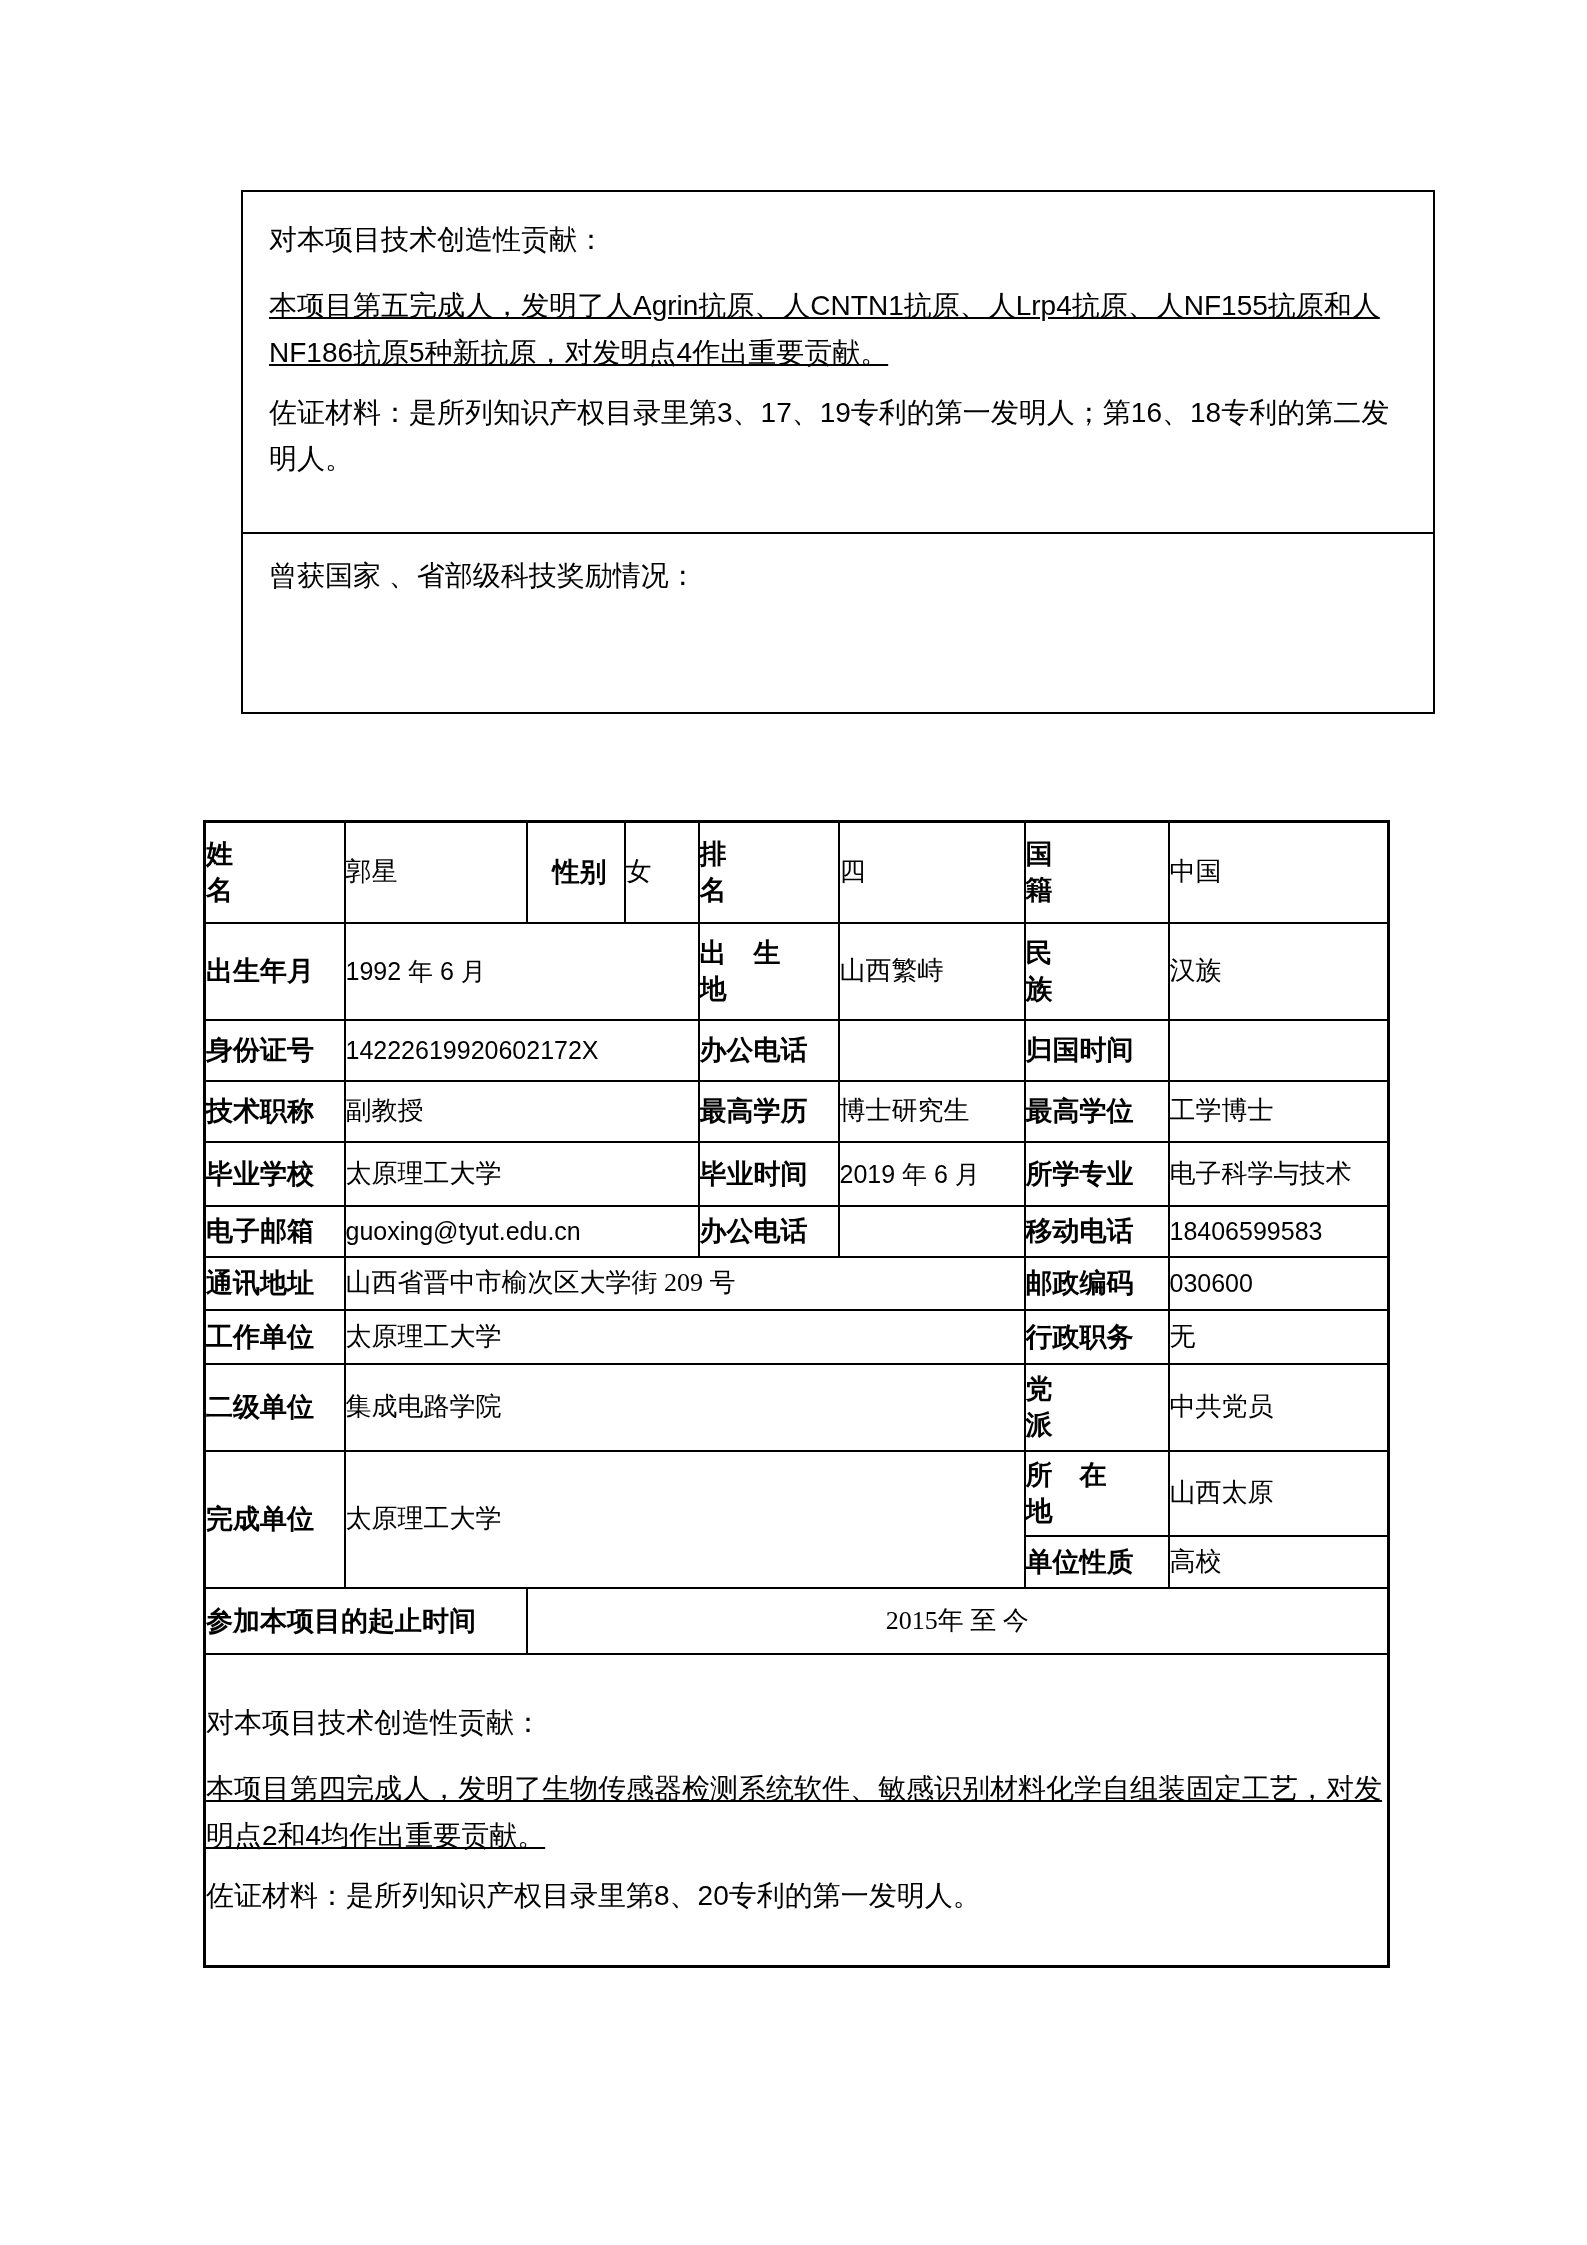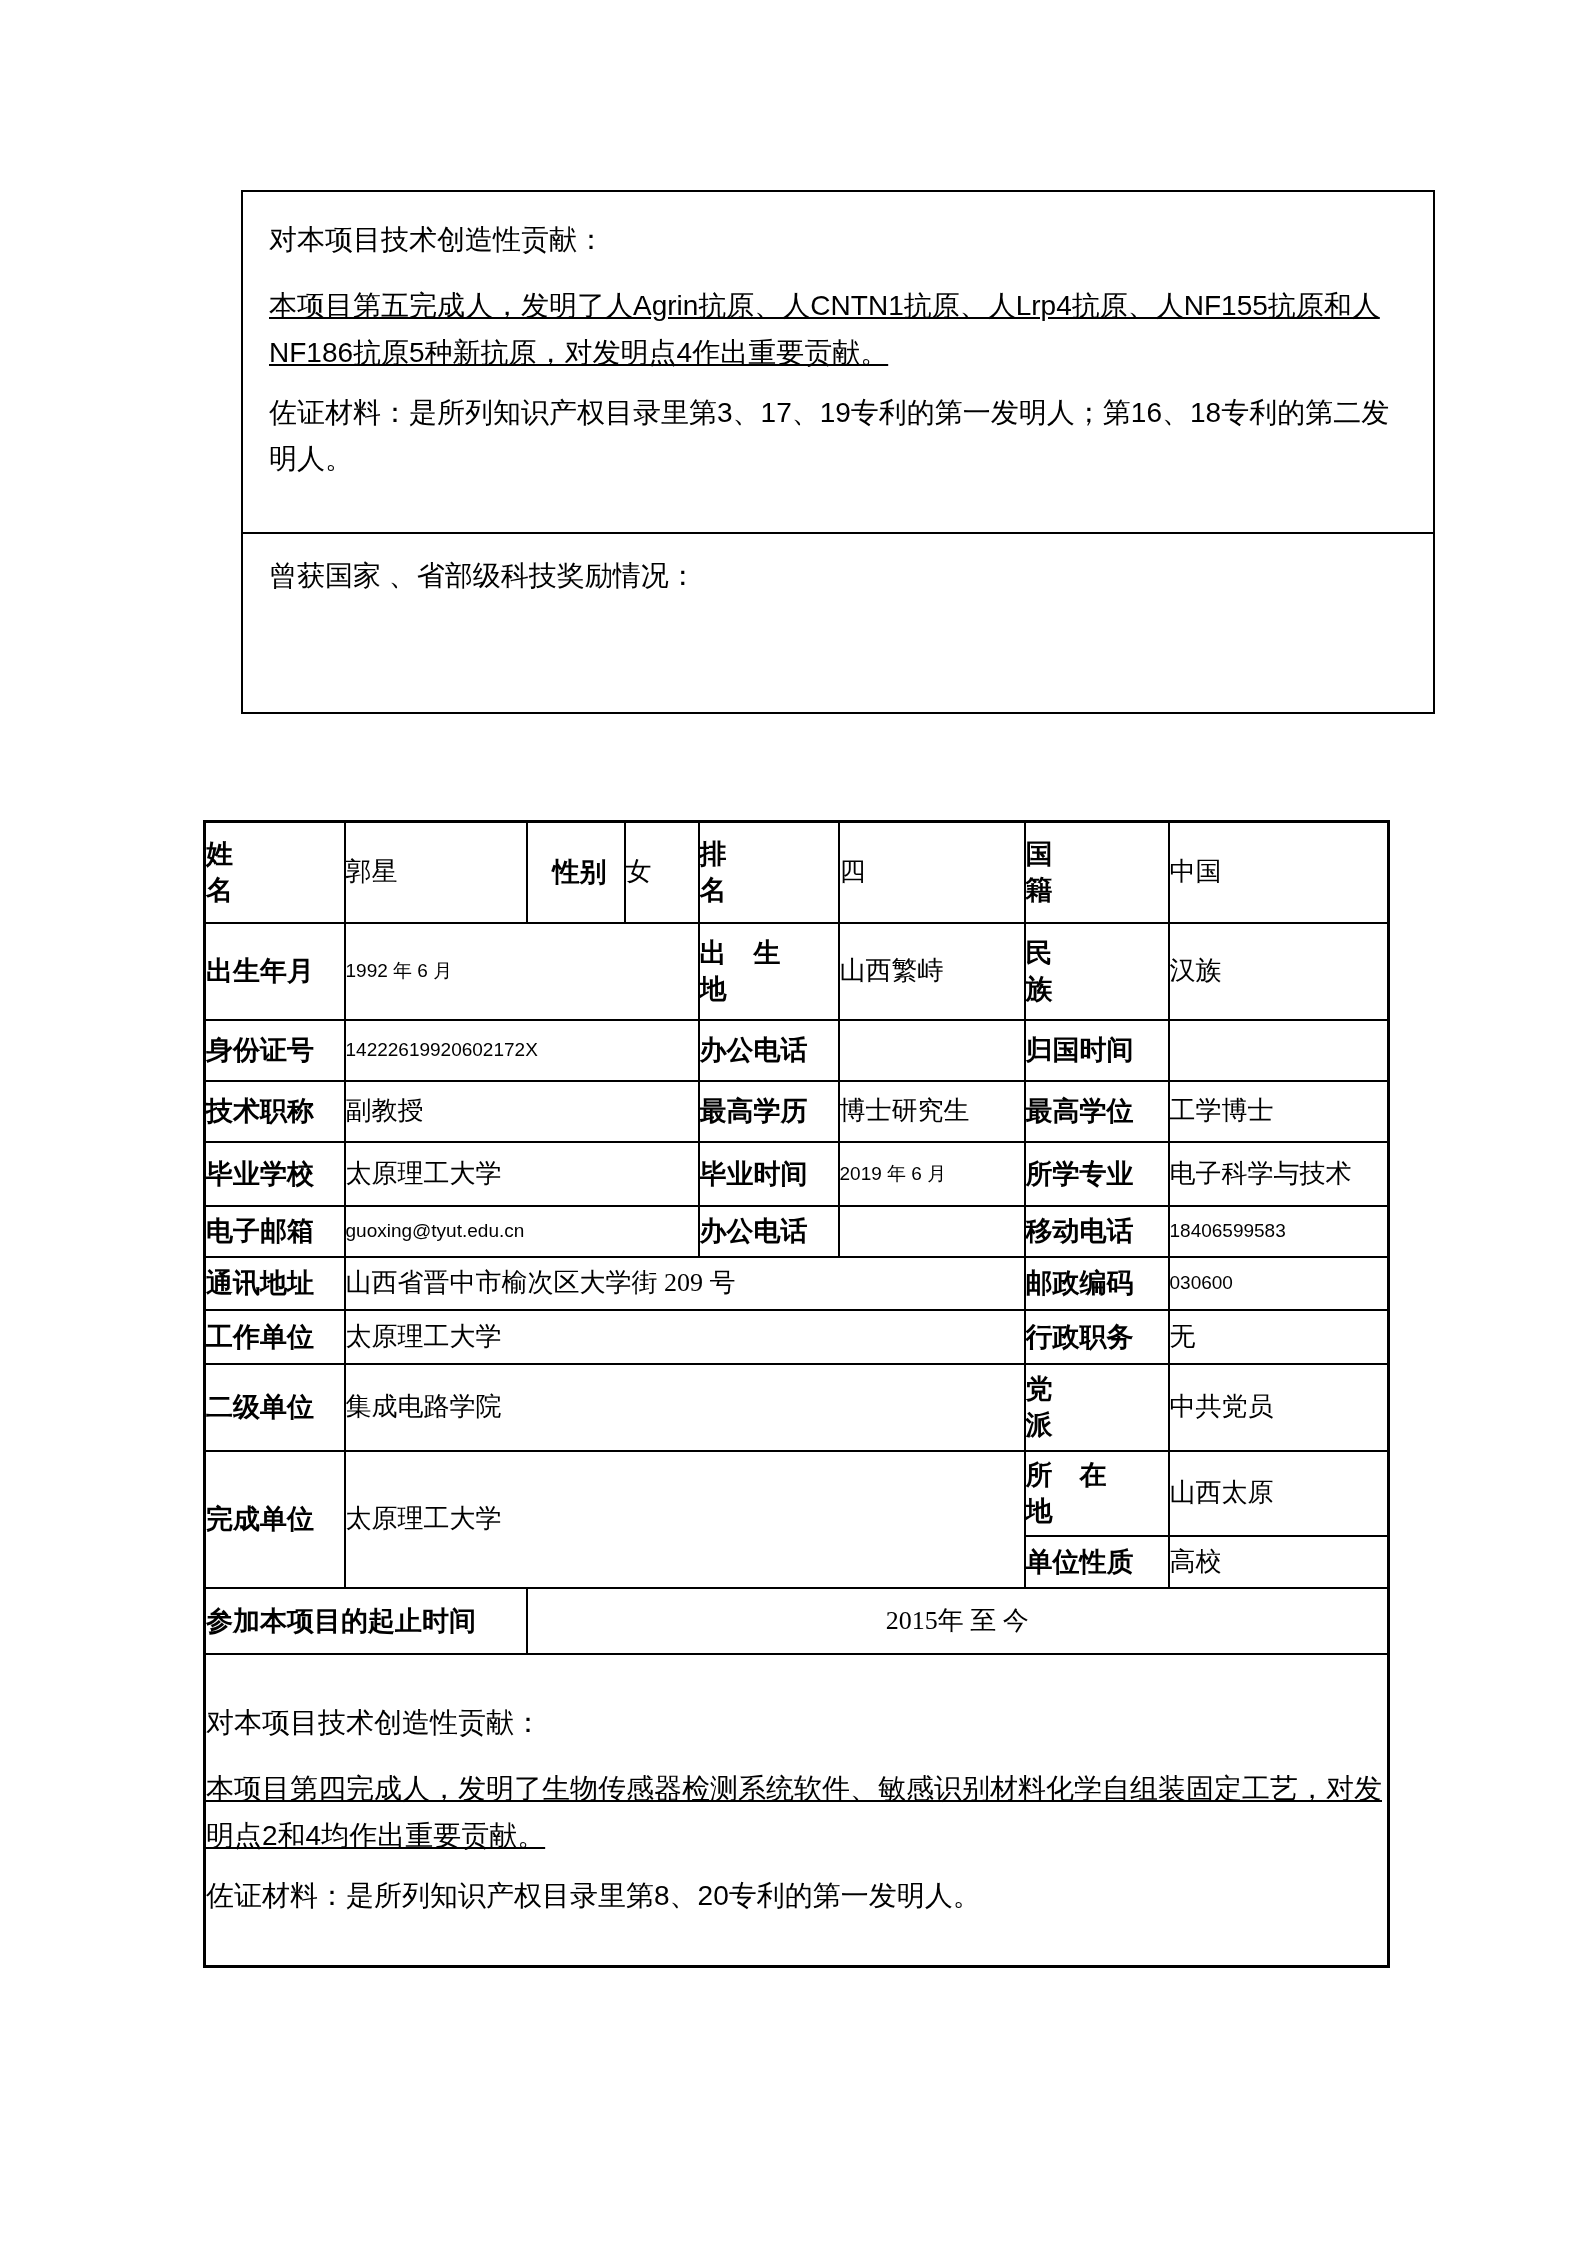--- a/index.html
+++ b/index.html
@@ -33,21 +33,21 @@
   }
   .lab{
     font-family:"Liberation Sans",sans-serif;font-weight:600;
     font-size:27px;line-height:36px;padding-left:14px;white-space:pre-line;
   }
   .lab.center{text-align:center;padding-left:8px;}
   .val{
     font-family:"Liberation Serif",serif;font-size:26px;line-height:34px;
     padding-left:8px;white-space:pre-line;
   }
-  .val.num{font-family:"Liberation Sans",sans-serif;font-size:19px;}
+  .val.num{font-family:"Liberation Sans",sans-serif;font-size:25px;}
   .val.center{text-align:center;padding-left:0;}
   td.contribcell{vertical-align:top;padding:30px 26px 0 26px;}
 </style>
 </head>
 <body>
 
 <div class="topbox">
   <div class="topbox-upper">
     <p class="doc-h">对本项目技术创造性贡献：</p>
     <p class="doc-p">本项目第五完成人，发明了人Agrin抗原、人CNTN1抗原、人Lrp4抗原、人NF155抗原和人NF186抗原5种新抗原，对发明点4作出重要贡献。</p>

